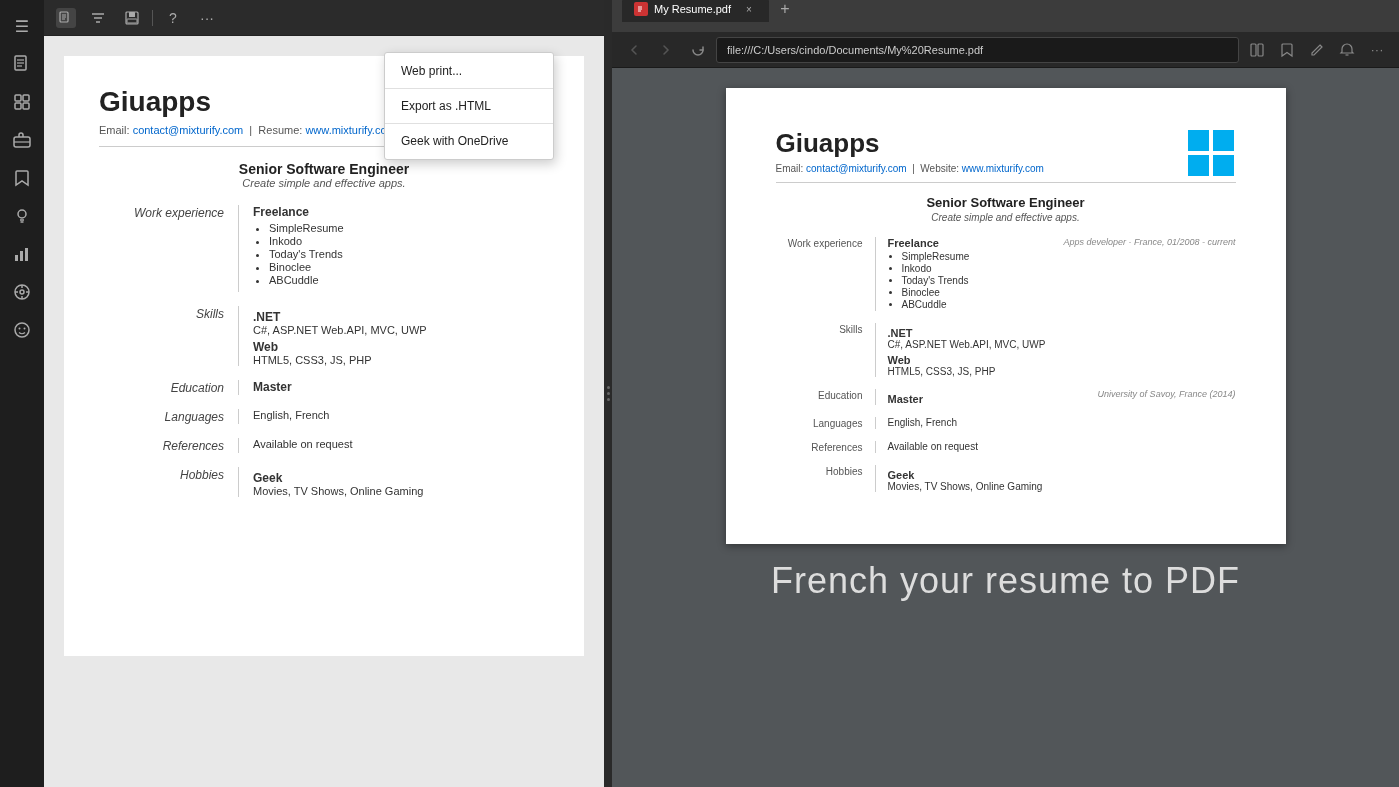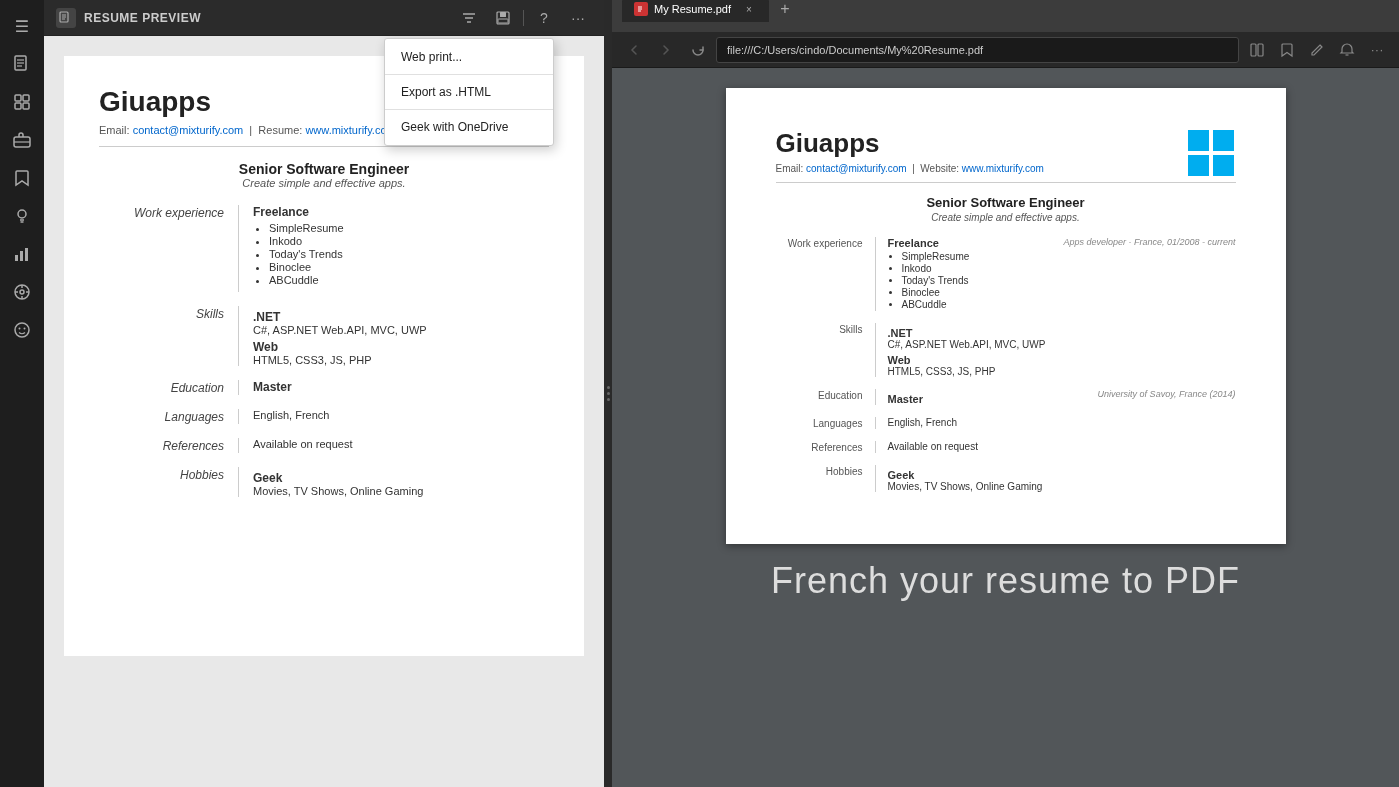--- a/index.html
+++ b/index.html
@@ -176,21 +176,21 @@
       margin-top: 4px;
     }
     .resume-section-content .degree {
       font-weight: bold;
       font-size: 12px;
     }
 
     
     .dropdown-overlay {
       position: absolute;
-      top: 38px;
+      top: 52px;
       left: 340px;
       z-index: 100;
     }
     .dropdown-menu {
       background: #fff;
       border: 1px solid #ccc;
       border-radius: 3px;
       box-shadow: 2px 4px 12px rgba(0,0,0,0.2);
       min-width: 170px;
       padding: 4px 0;
@@ -535,21 +535,20 @@
 
   <div class="panel-header">
     <div class="panel-header-icon">
       <svg width="14" height="14" viewBox="0 0 14 14" fill="none">
           <rect x="1" y="1" width="8" height="10" rx="1" stroke="#aaa" stroke-width="1.2" fill="none"></rect>
           <line x1="3" y1="4" x2="7" y2="4" stroke="#aaa" stroke-width="1"></line>
           <line x1="3" y1="6" x2="7" y2="6" stroke="#aaa" stroke-width="1"></line>
           <line x1="3" y1="8" x2="6" y2="8" stroke="#aaa" stroke-width="1"></line>
         </svg>
     </div>
-    <span class="panel-title">RESUME PREVIEW</span>
     <div class="panel-header-actions">
       <div class="header-btn">
         <svg width="16" height="16" viewBox="0 0 16 16" fill="none">
             <line x1="2" y1="4" x2="14" y2="4" stroke="#aaa" stroke-width="1.5"></line>
             <line x1="4" y1="8" x2="12" y2="8" stroke="#aaa" stroke-width="1.5"></line>
             <line x1="6" y1="12" x2="10" y2="12" stroke="#aaa" stroke-width="1.5"></line>
           </svg>
       </div>
       <div class="header-btn">
         <svg width="16" height="16" viewBox="0 0 16 16" fill="none">

